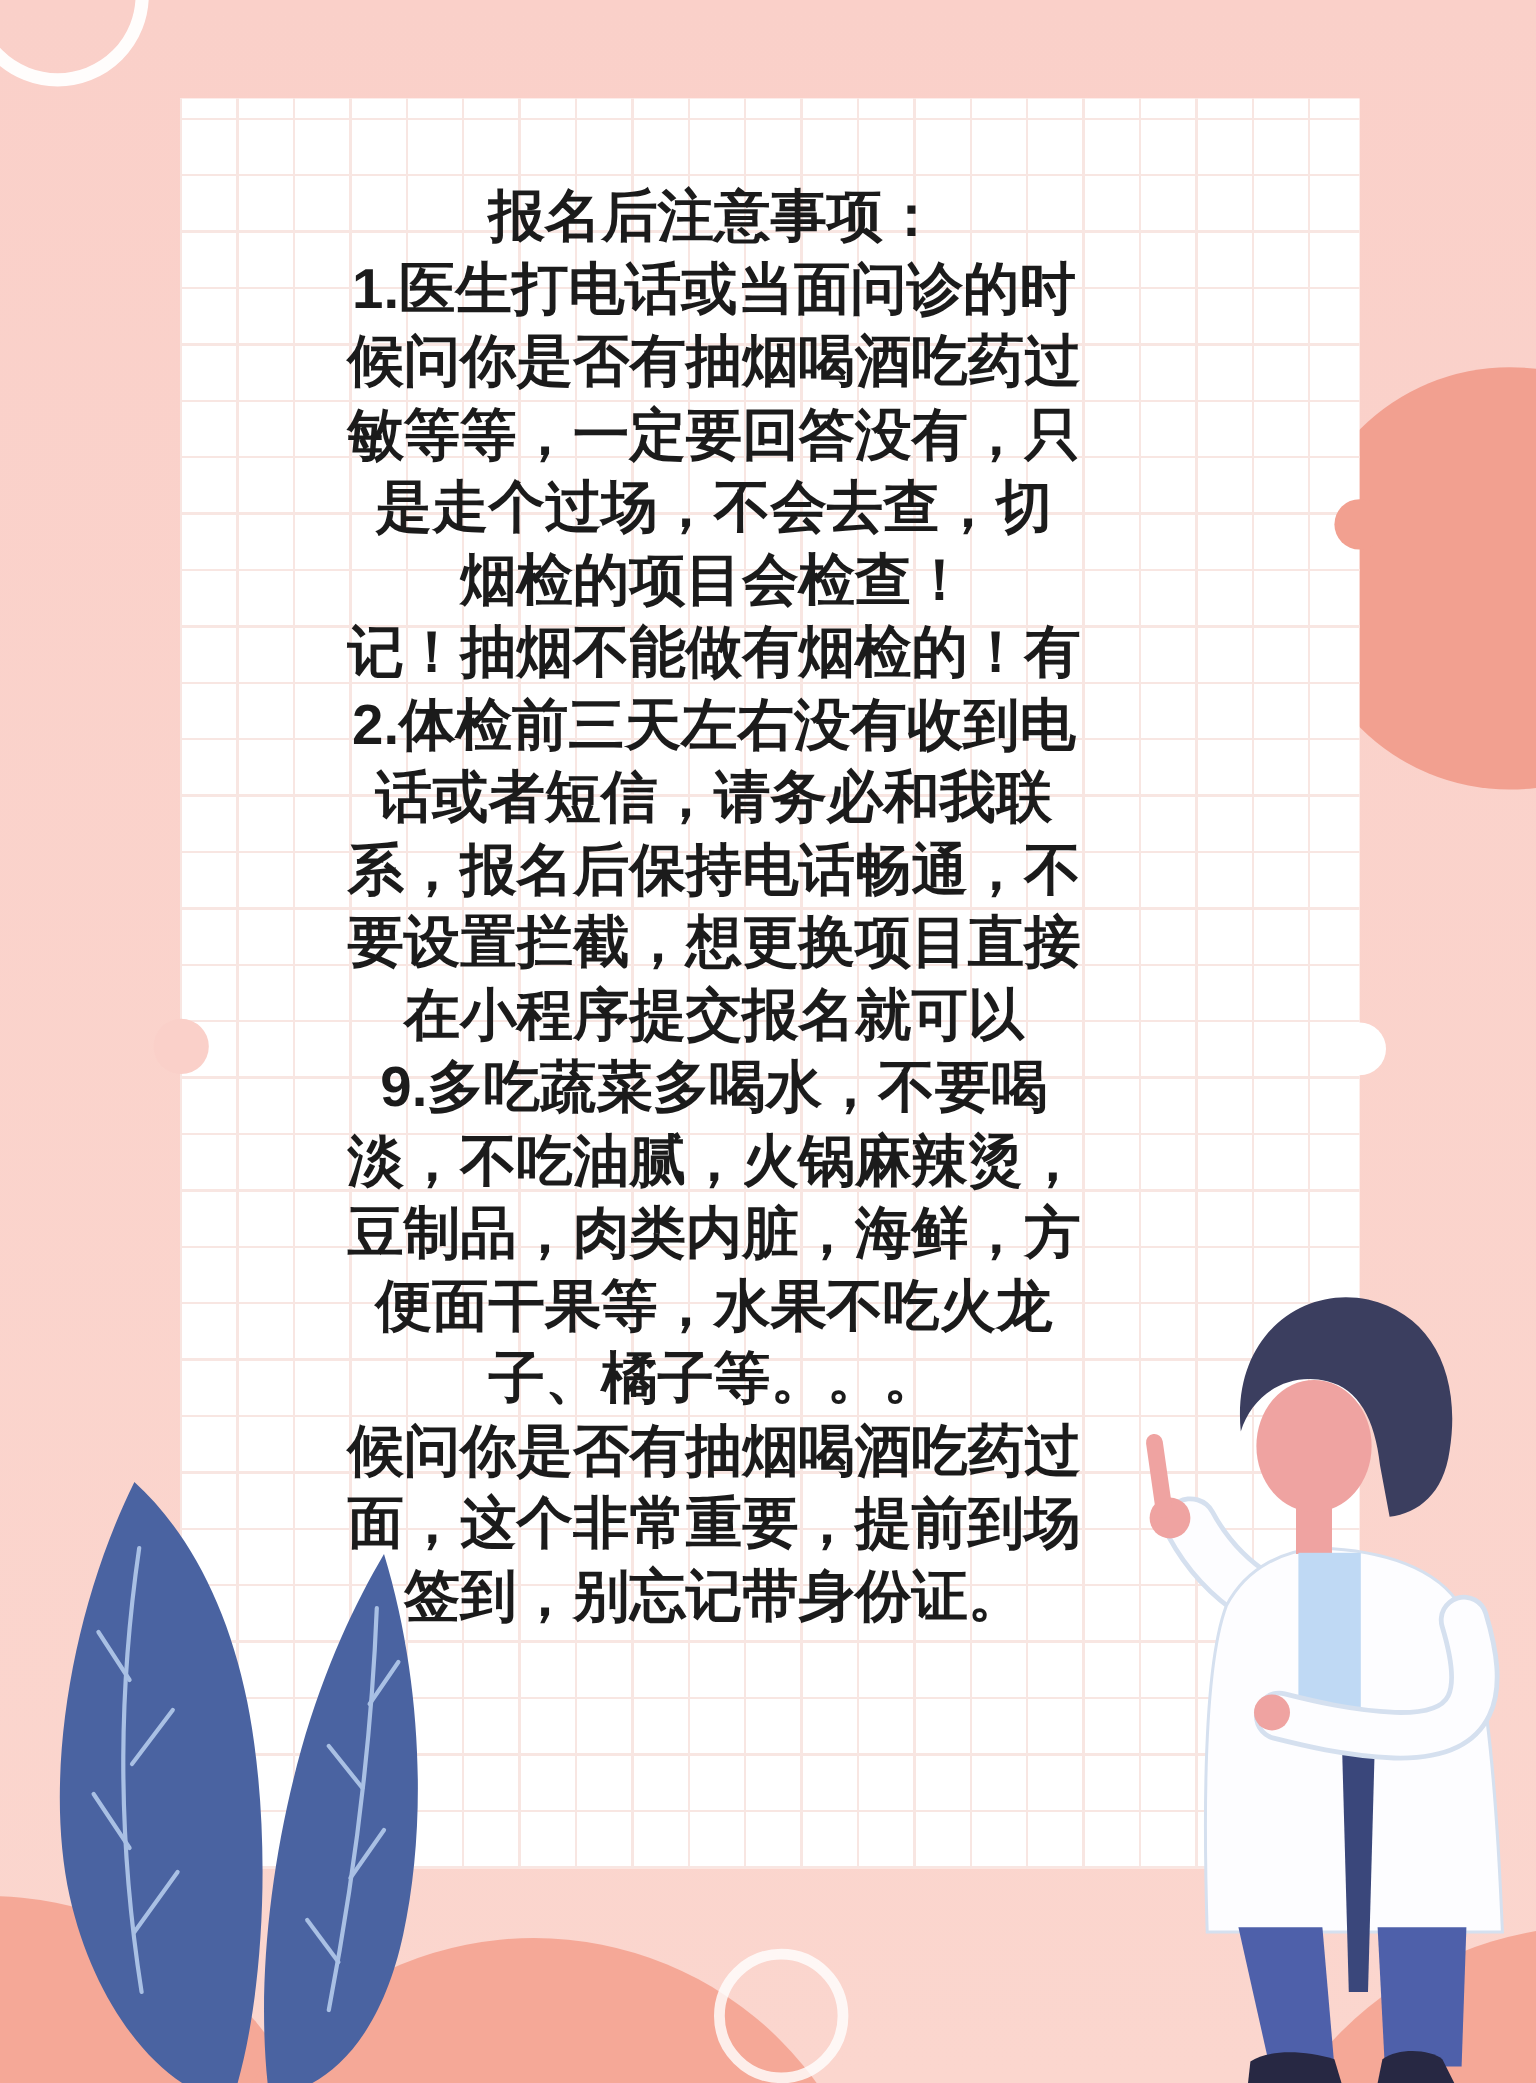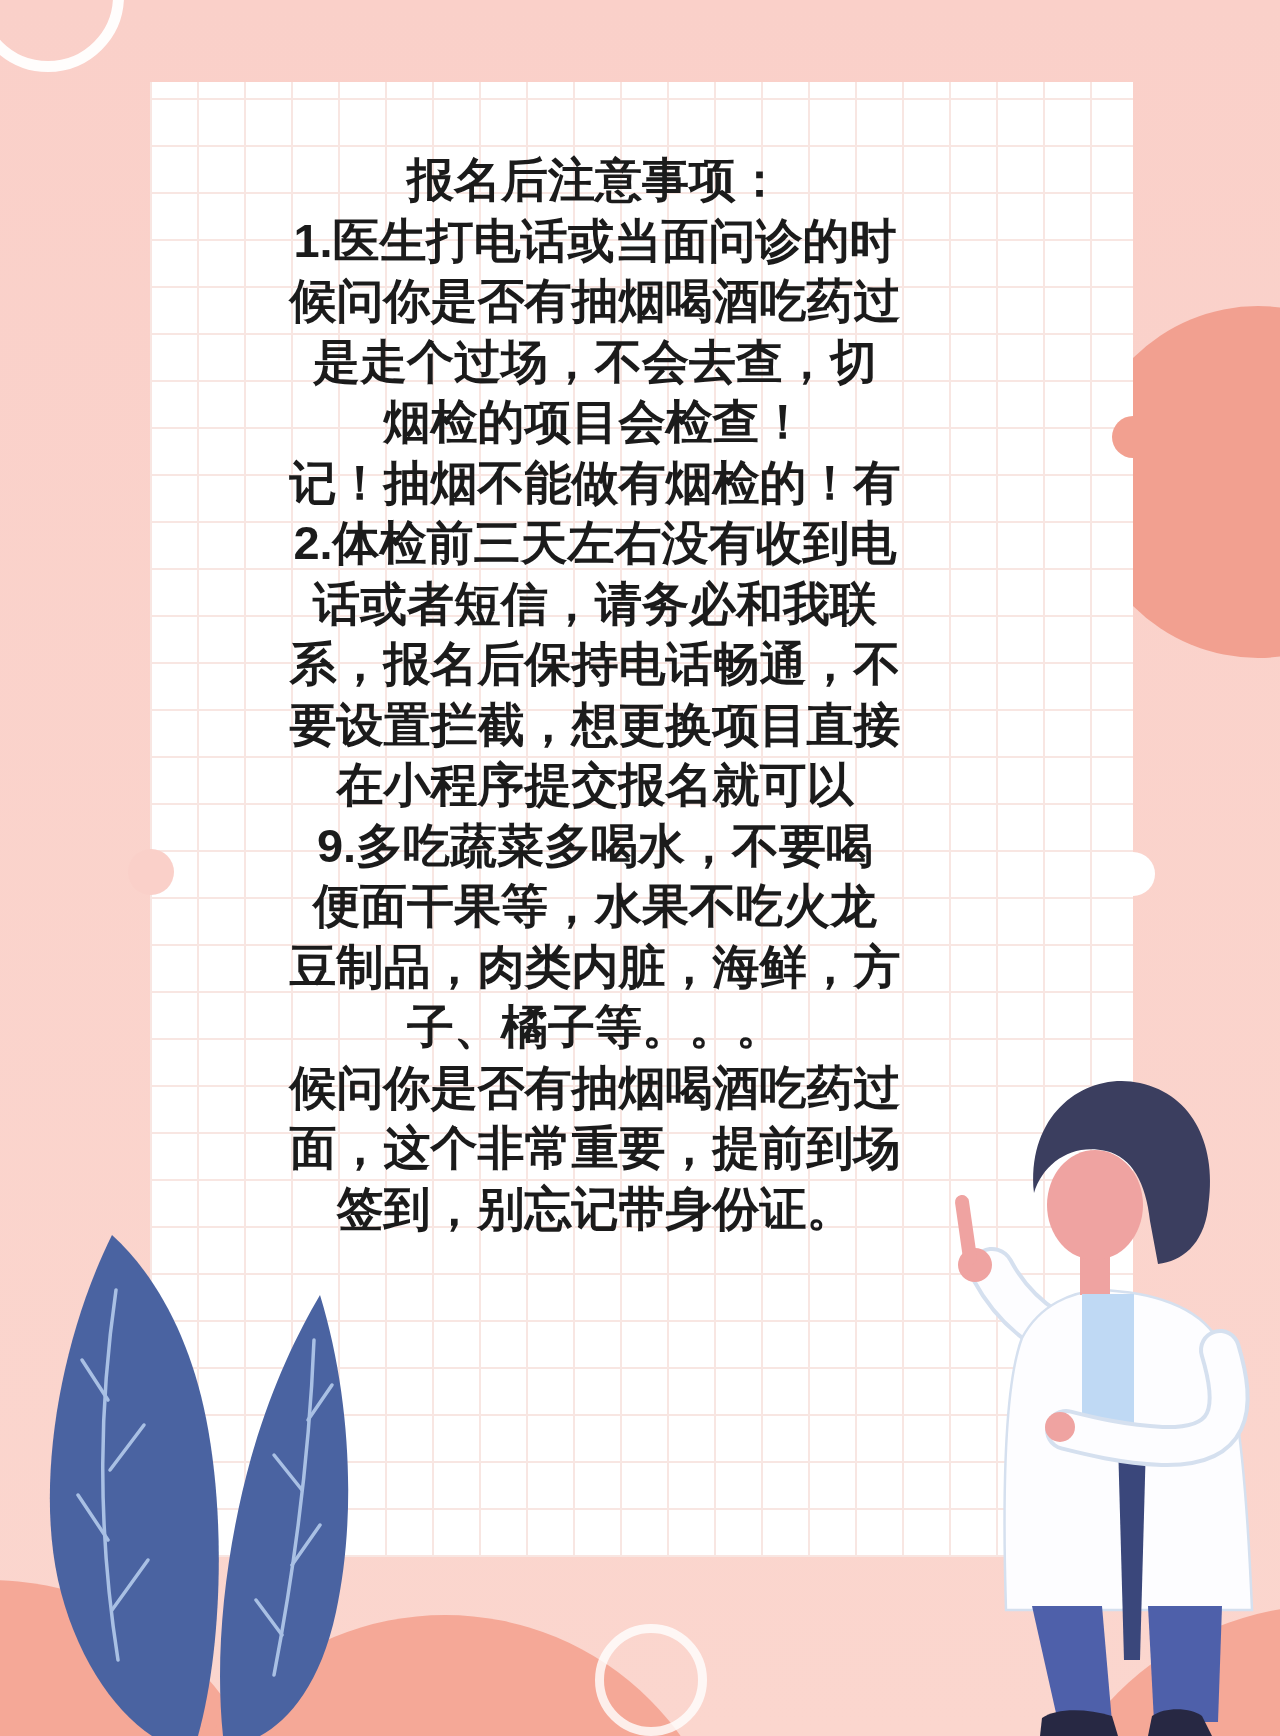--- a/index.html
+++ b/index.html
@@ -54,31 +54,33 @@
   <div class="abs circle bump-left"></div>
   <div class="abs circle bump-right-salmon"></div>
   <div class="abs circle tab-right-white"></div>
   <div class="abs circle ring-bottom"></div>
 
   <div class="abs notice">
     <div class="line">报名后注意事项：</div>
     <div>
         <div class="line">1.医生打电话或当面问诊的时</div>
         <div class="line">候问你是否有抽烟喝酒吃药过</div>
+        <div class="line">敏等等，一定要回答没有，只</div>
         <div class="line">是走个过场，不会去查，切</div>
         <div class="line">烟检的项目会检查！</div>
         <div class="line">记！抽烟不能做有烟检的！有</div>
         <div class="line">2.体检前三天左右没有收到电</div>
         <div class="line">话或者短信，请务必和我联</div>
         <div class="line">系，报名后保持电话畅通，不</div>
         <div class="line">要设置拦截，想更换项目直接</div>
         <div class="line">在小程序提交报名就可以</div>
         <div class="line">9.多吃蔬菜多喝水，不要喝</div>
+        <div class="line">淡，不吃油腻，火锅麻辣烫，</div>
+        <div class="line">豆制品，肉类内脏，海鲜，方</div>
         <div class="line">便面干果等，水果不吃火龙</div>
-        <div class="line">豆制品，肉类内脏，海鲜，方</div>
         <div class="line">子、橘子等。。。</div>
         <div class="line">候问你是否有抽烟喝酒吃药过</div>
         <div class="line">面，这个非常重要，提前到场</div>
         <div class="line">签到，别忘记带身份证。</div>
       </div>
   </div>
 
   <svg class="abs leaves" viewBox="0 0 340 516">
     <path d="M92,15 C40,120 16,260 38,360 C54,432 92,490 132,516 L178,516 C202,430 206,298 186,198 C170,118 136,55 92,15 Z" fill="var(--leaf)"></path>
     <path d="M300,75 C332,180 336,300 316,392 C301,462 270,500 240,516 L203,516 C194,430 206,328 231,238 C251,168 276,116 300,75 Z" fill="var(--leaf)"></path>

